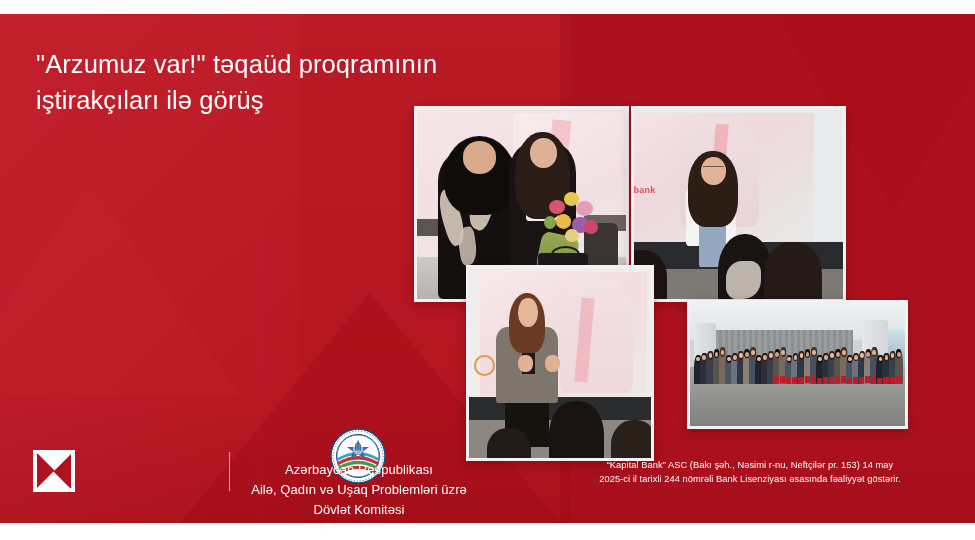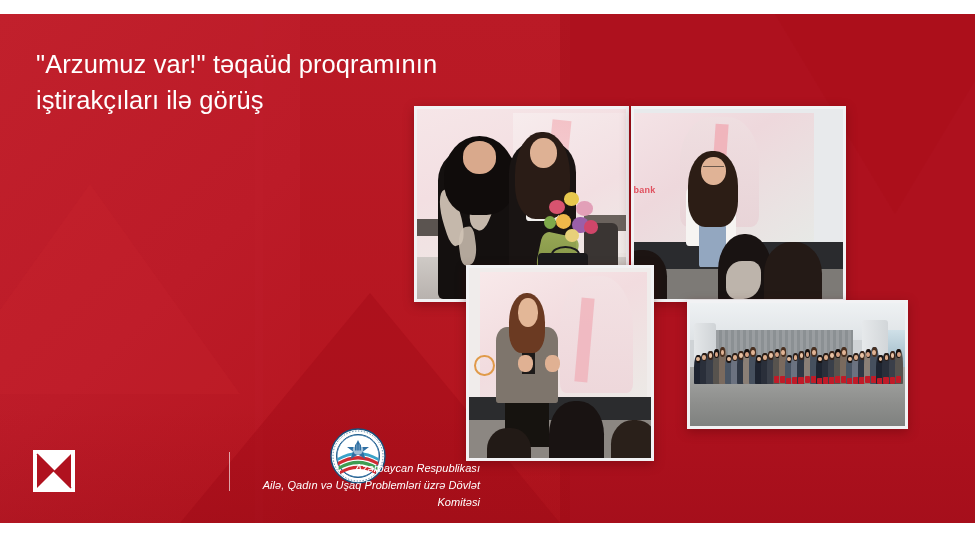--- a/index.html
+++ b/index.html
@@ -172,23 +172,23 @@
   
   .kb-logo{position:absolute;left:33px;top:450px;width:42px;height:42px;
            background:#ffffff;}
   .kb-x{position:absolute;inset:0;}
   .kb-name{position:absolute;left:86px;top:452px;color:#ffffff;
            font-size:23.5px;font-weight:700;letter-spacing:-.2px;}
   .divider{position:absolute;left:229px;top:452px;width:1.3px;height:39px;
            background:rgba(255,255,255,.62);}
 
   .emblem{position:absolute;left:329px;top:427px;width:58px;height:42px;}
-  .committee{position:absolute;left:238px;top:460px;width:242px;text-align:right;
-             color:#ffffff;font-size:11px;line-height:1.55;white-space:pre-line;
-             letter-spacing:.05px;font-style:italic;}
+  .committee{position:absolute;left:238px;top:460px;width:242px;text-align:center;
+             color:#ffffff;font-size:13px;line-height:1.55;white-space:pre-line;
+             letter-spacing:.05px;}
 
   .disclaimer{position:absolute;left:540px;top:458px;width:420px;text-align:center;
               color:#ffffff;font-size:9.3px;line-height:1.55;white-space:pre-line;
               letter-spacing:.05px;}
 </style>
 </head>
 <body>
 
 <div class="slide">
 
@@ -453,14 +453,16 @@
         <rect x="26" y="17.5" width="1.6" height="6" rx="0.6"></rect>
         <rect x="28.2" y="15.8" width="1.6" height="7.7" rx="0.6"></rect>
         <rect x="30.4" y="17.5" width="1.6" height="6" rx="0.6"></rect>
       </g>
       <circle cx="29" cy="29" r="25" fill="none" stroke="#17527e" stroke-width="0.7" stroke-dasharray="1.4 1.6"></circle>
     </svg>
   </div>
   <div class="committee">Azərbaycan Respublikası
 Ailə, Qadın və Uşaq Problemləri üzrə Dövlət Komitəsi</div>
 
+  <div class="disclaimer">“Kapital Bank” ASC (Bakı şəh., Nəsimi r-nu, Neftçilər pr. 153)  14 may
+2025-ci il tarixli 244 nömrəli Bank Lisenziyası əsasında fəaliyyət göstərir.</div>
 
 </div>
 
 </body></html>

